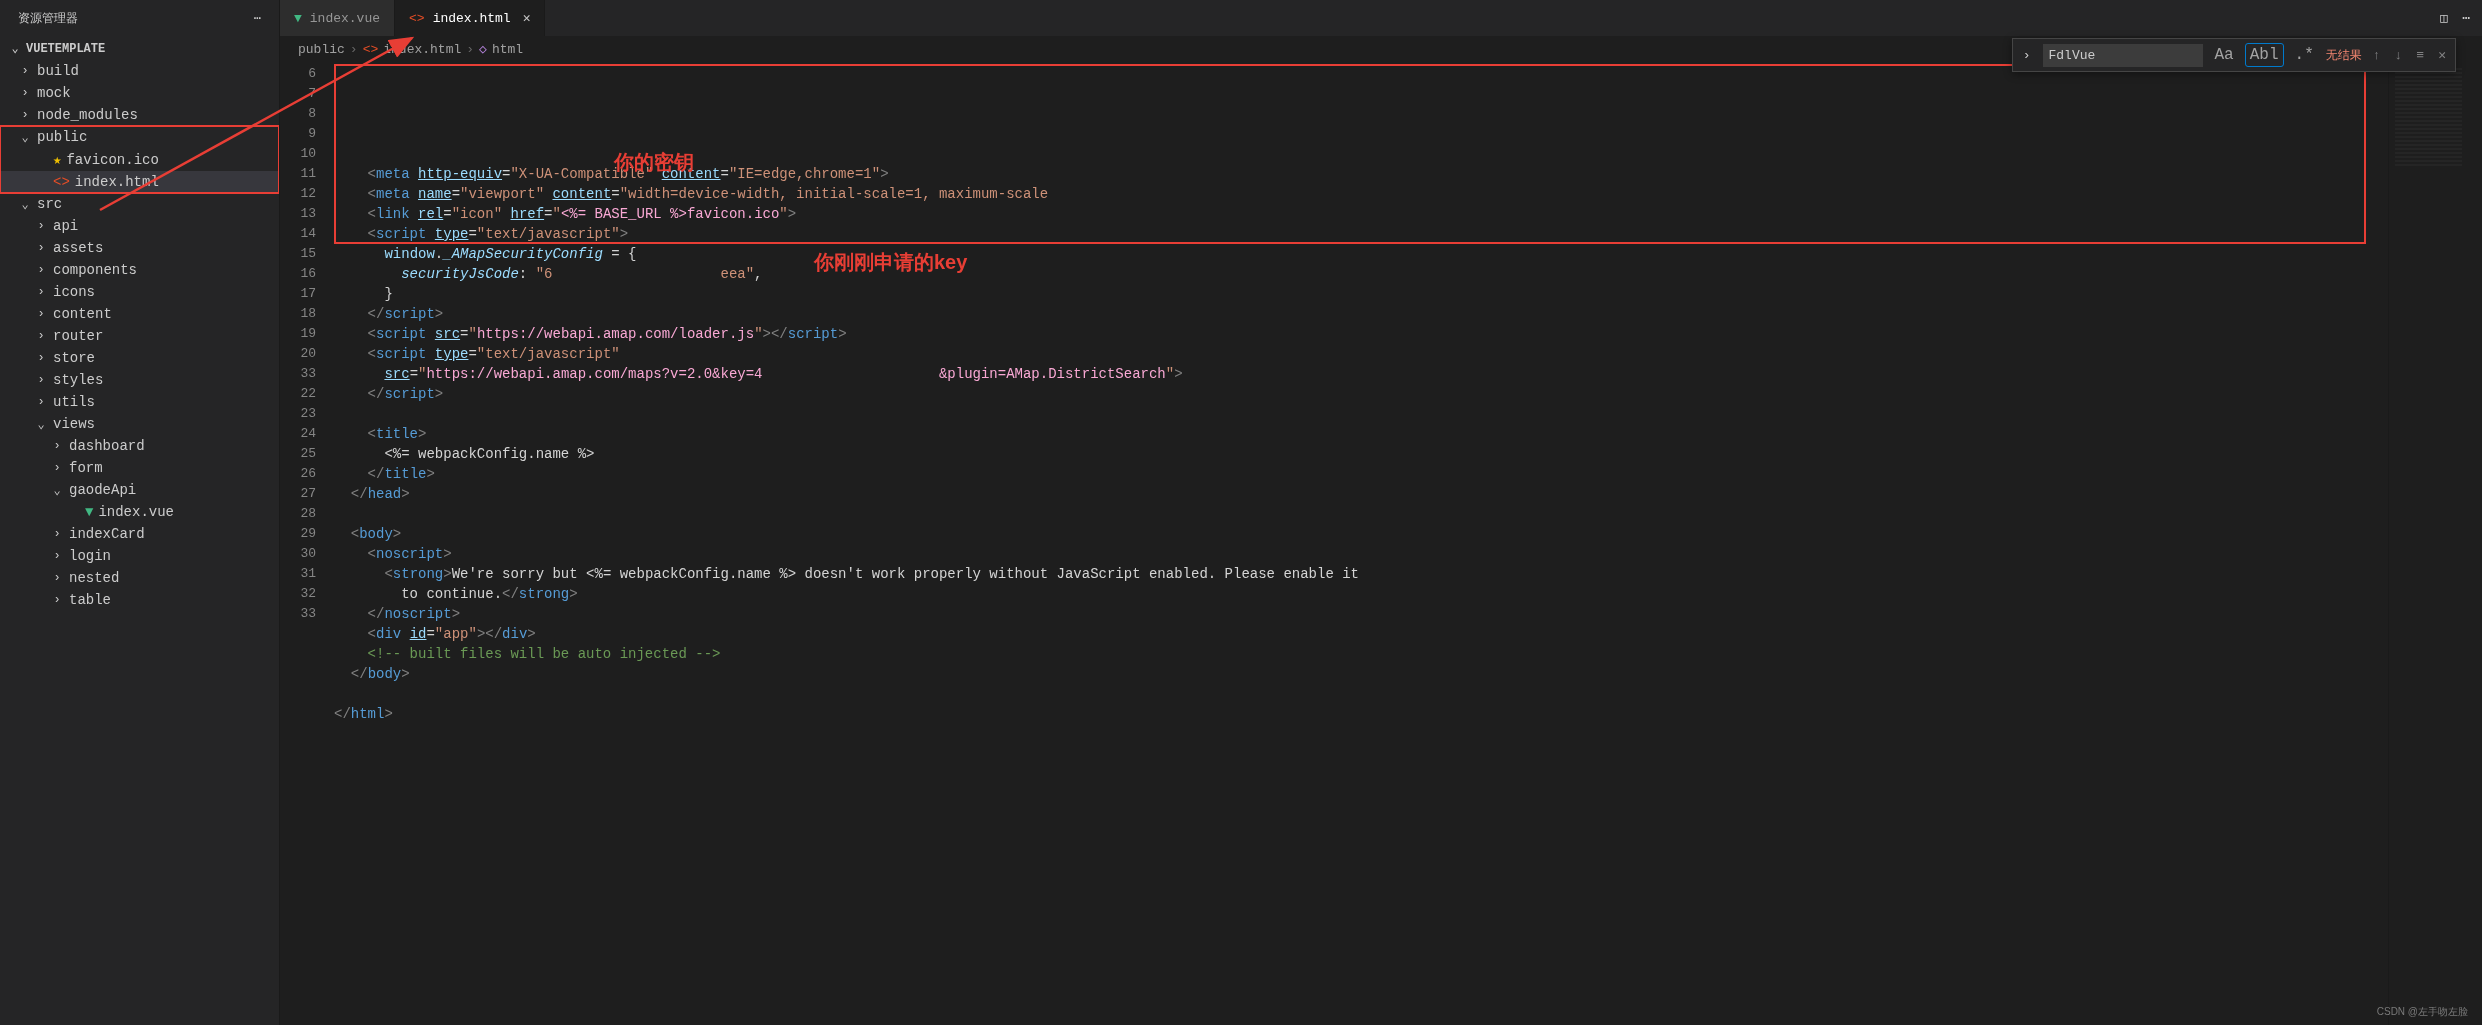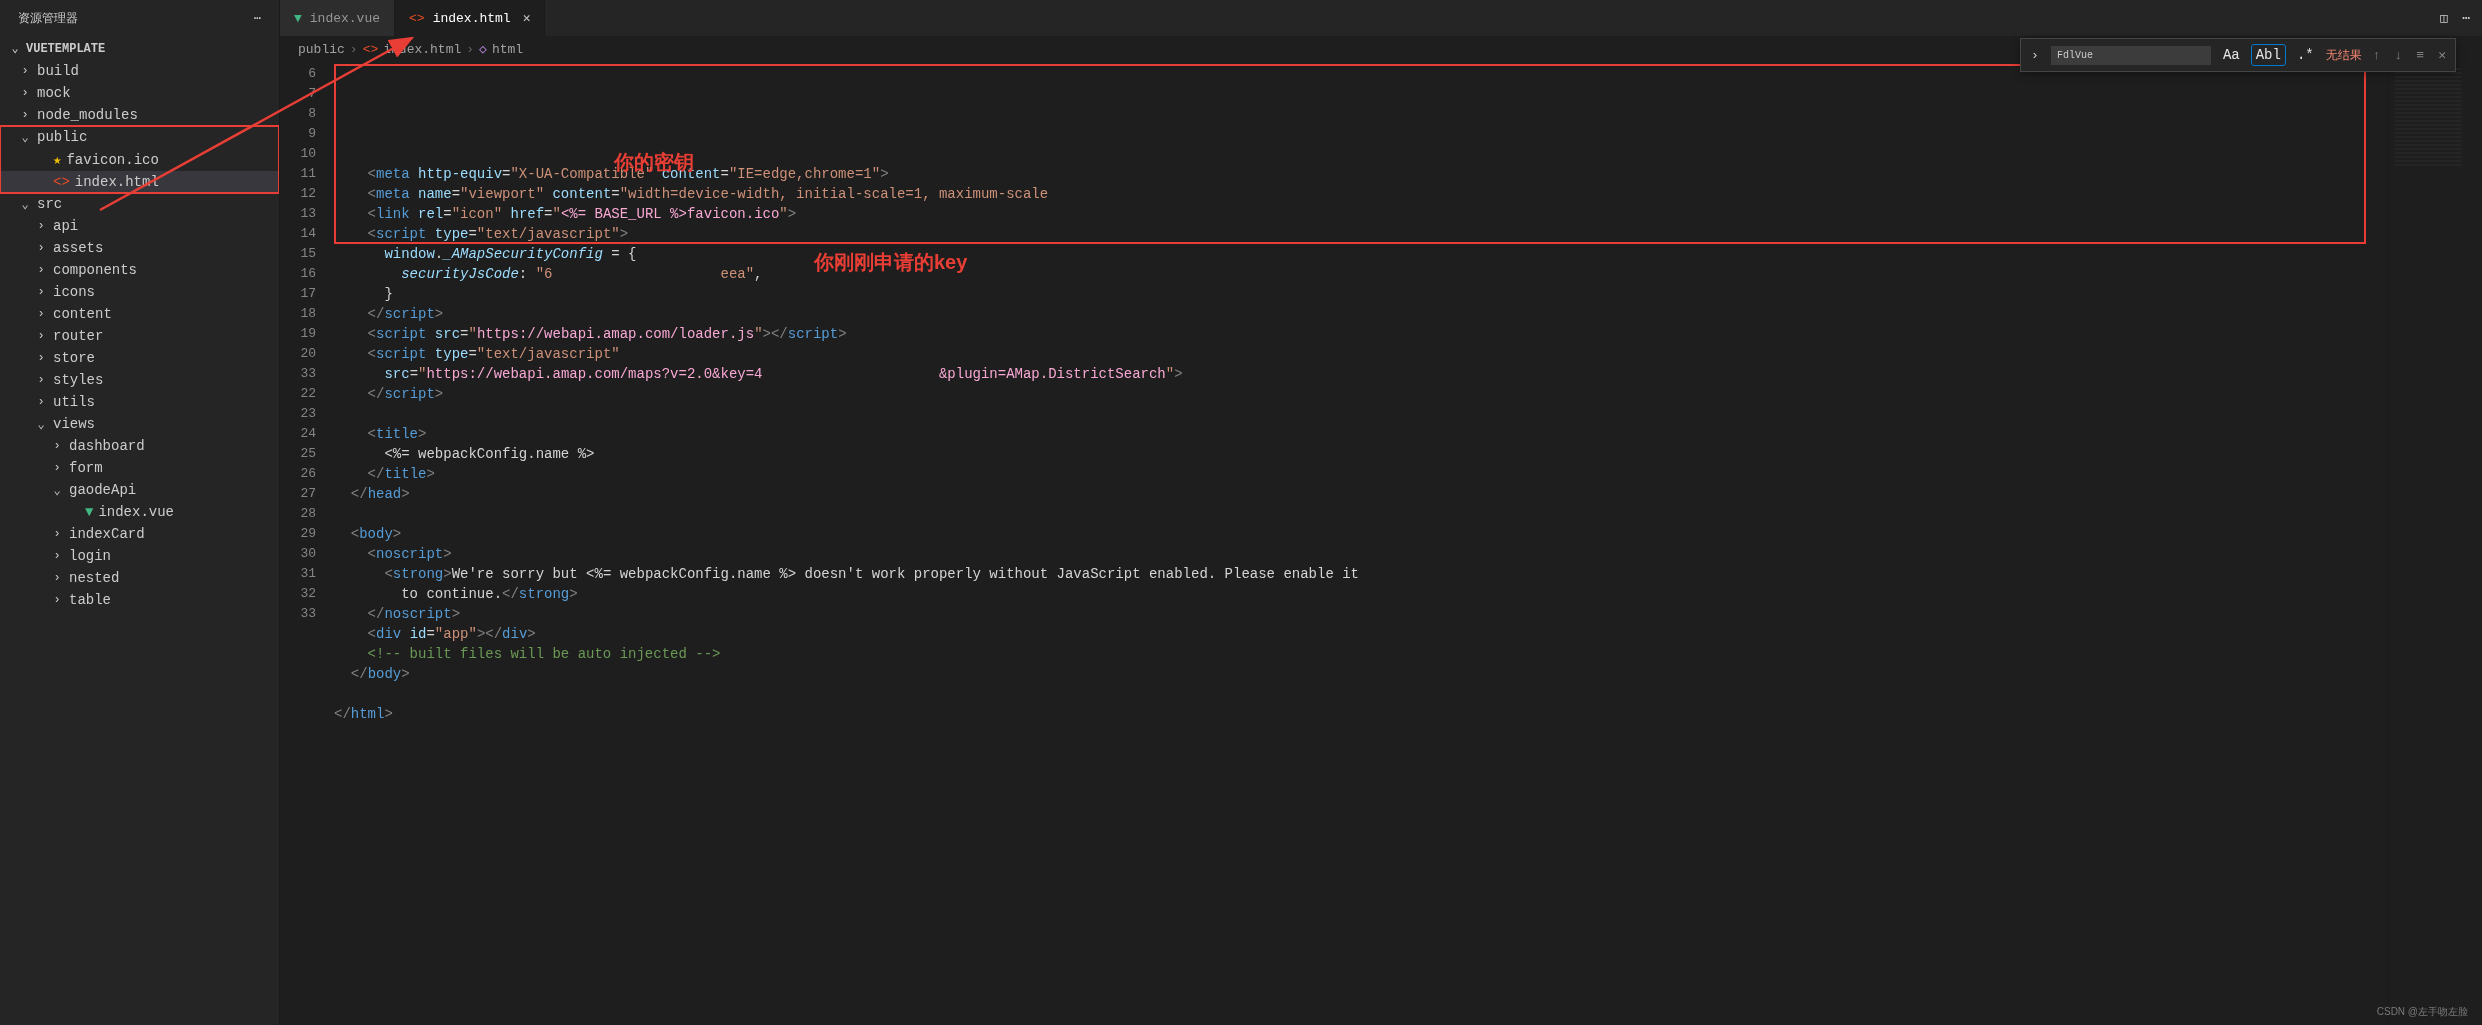--- a/index.html
+++ b/index.html
@@ -20,26 +20,26 @@
 .tab { padding: 0 14px; height: 100%; display: flex; align-items: center; gap: 8px; background: #2d2d2d; color: #969696; border-right: 1px solid #1a1a1a; font-size: 13px; cursor: pointer; }
 .tab.active { background: #1e1e1e; color: #ffffff; }
 .tab-actions { margin-left: auto; display: flex; gap: 14px; padding: 0 12px; color: #ccc; }
 .breadcrumb { padding: 5px 18px; font-size: 13px; color: #a0a0a0; display: flex; align-items: center; gap: 5px; }
 .breadcrumb .sep { color: #666; }
 .code-area { flex: 1; display: flex; position: relative; overflow: hidden; }
 .gutter { width: 54px; text-align: right; color: #858585; padding-top: 2px; user-select: none; }
 .gutter div { padding-right: 18px; height: 20px; line-height: 20px; font-size: 13px; }
 .code { flex: 1; font-family: Consolas, 'Courier New', monospace; font-size: 14px; line-height: 20px; white-space: pre; position: relative; padding-top: 2px; }
 .code-line { height: 20px; }
-.tag-br { color: #808080; } .tag-name { color: #569cd6; } .attr-name { color: #9cdcfe; } .attr-val { color: #ce9178; } .attr-url { color: #f9a8d4; }
+.tag-br { color: #808080; } .tag-name { color: #569cd6; } .attr-name { color: #9cdcfe; text-decoration: underline; } .attr-val { color: #ce9178; } .attr-url { color: #f9a8d4; }
 .js-var { color: #9cdcfe; } .js-prop { color: #9cdcfe; font-style: italic; } .js-str { color: #ce9178; } .cmnt { color: #6a9955; margin-top: 17px; } .txt { color: #d4d4d4; }
 .search-panel { position: absolute; top: 38px; right: 26px; background: #252526; border: 1px solid #454545; display: flex; align-items: center; padding: 4px 6px; gap: 8px; height: 34px; z-index: 10; box-shadow: 0 2px 8px rgba(0,0,0,0.4); }
 .search-panel .expand { color: #ccc; padding: 0 4px; }
-.search-panel input { background: #3c3c3c; border: none; color: #ccc; padding: 4px 6px; width: 160px; font-size: 10px; outline: none; }
-.search-panel .opt { font-size: 14px; color: #e5e5e5; padding: 2px 4px; border-radius: 2px; cursor: pointer; }
+.search-panel input { background: #3c3c3c; border: none; color: #ccc; padding: 4px 6px; width: 160px; font-size: 13px; outline: none; }
+.search-panel .opt { font-size: 16px; color: #a3a3a3; padding: 2px 4px; border-radius: 2px; cursor: pointer; }
 .search-panel .opt.active { outline: 1px solid #007acc; }
 .search-panel .nores { color: #f48771; font-size: 12px; }
 .search-panel .nav-ico { color: #828283; padding: 0 3px; }
 .minimap { width: 80px; background: #1e1e1e; border-left: 1px solid #1a1a1a; position: relative; }
 .minimap-content { position: absolute; top: 6px; left: 6px; right: 6px; height: 100px; background: linear-gradient(#333 0 2px, transparent 2px 4px) repeat-y; background-size: 100% 4px; opacity: 0.35; }
 .overview-ruler { width: 14px; background: #1e1e1e; }
 .red-box2 { position: absolute; border: 2px solid #e83e35; pointer-events: none; left: 0; right: 22px; top: 2px; height: 180px; }
 .anno { position: absolute; color: #e83e35; font-size: 20px; font-weight: 600; pointer-events: none; font-family: "Microsoft YaHei", sans-serif; }
 .arrow-svg { position: absolute; top: 0; left: 0; pointer-events: none; overflow: visible; z-index: 5; }
 .watermark { position: fixed; bottom: 6px; right: 14px; color: #7a7a7a; font-size: 10px; font-family: "Microsoft YaHei", sans-serif; }

